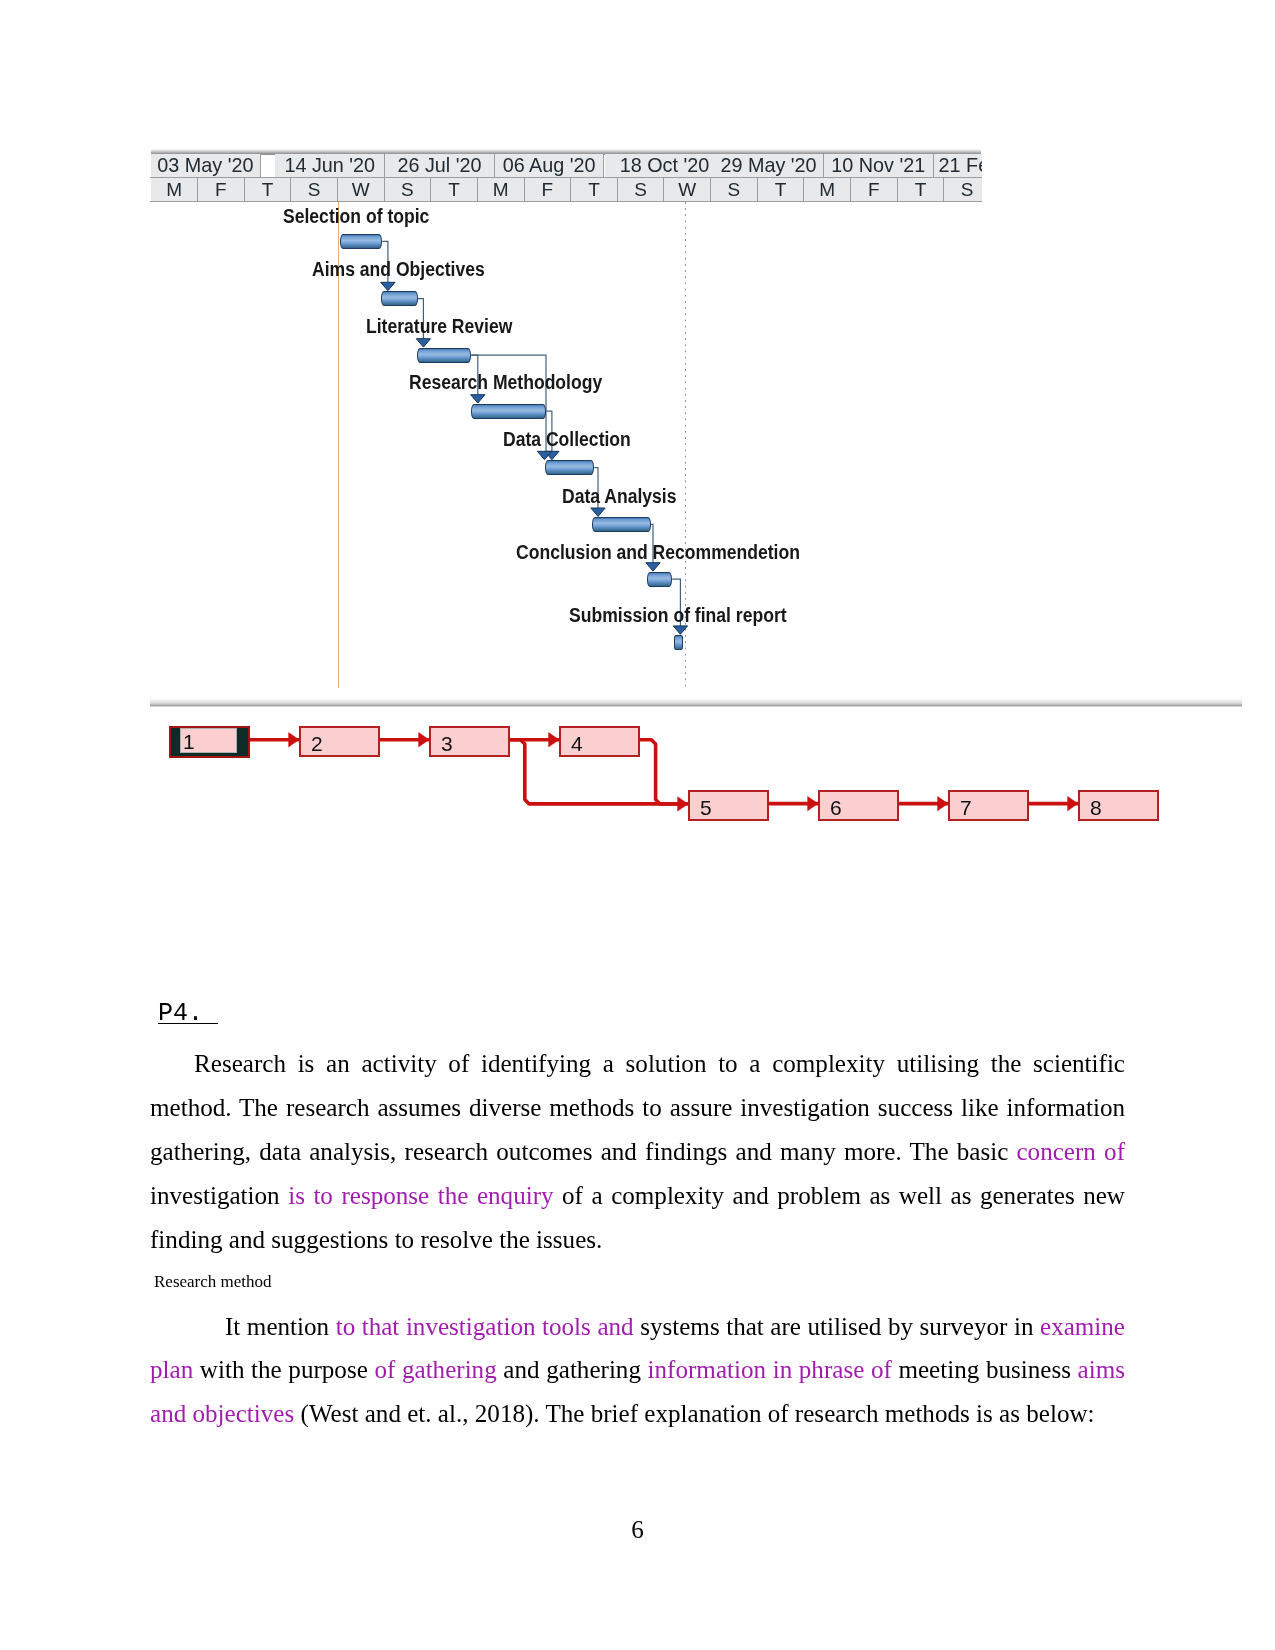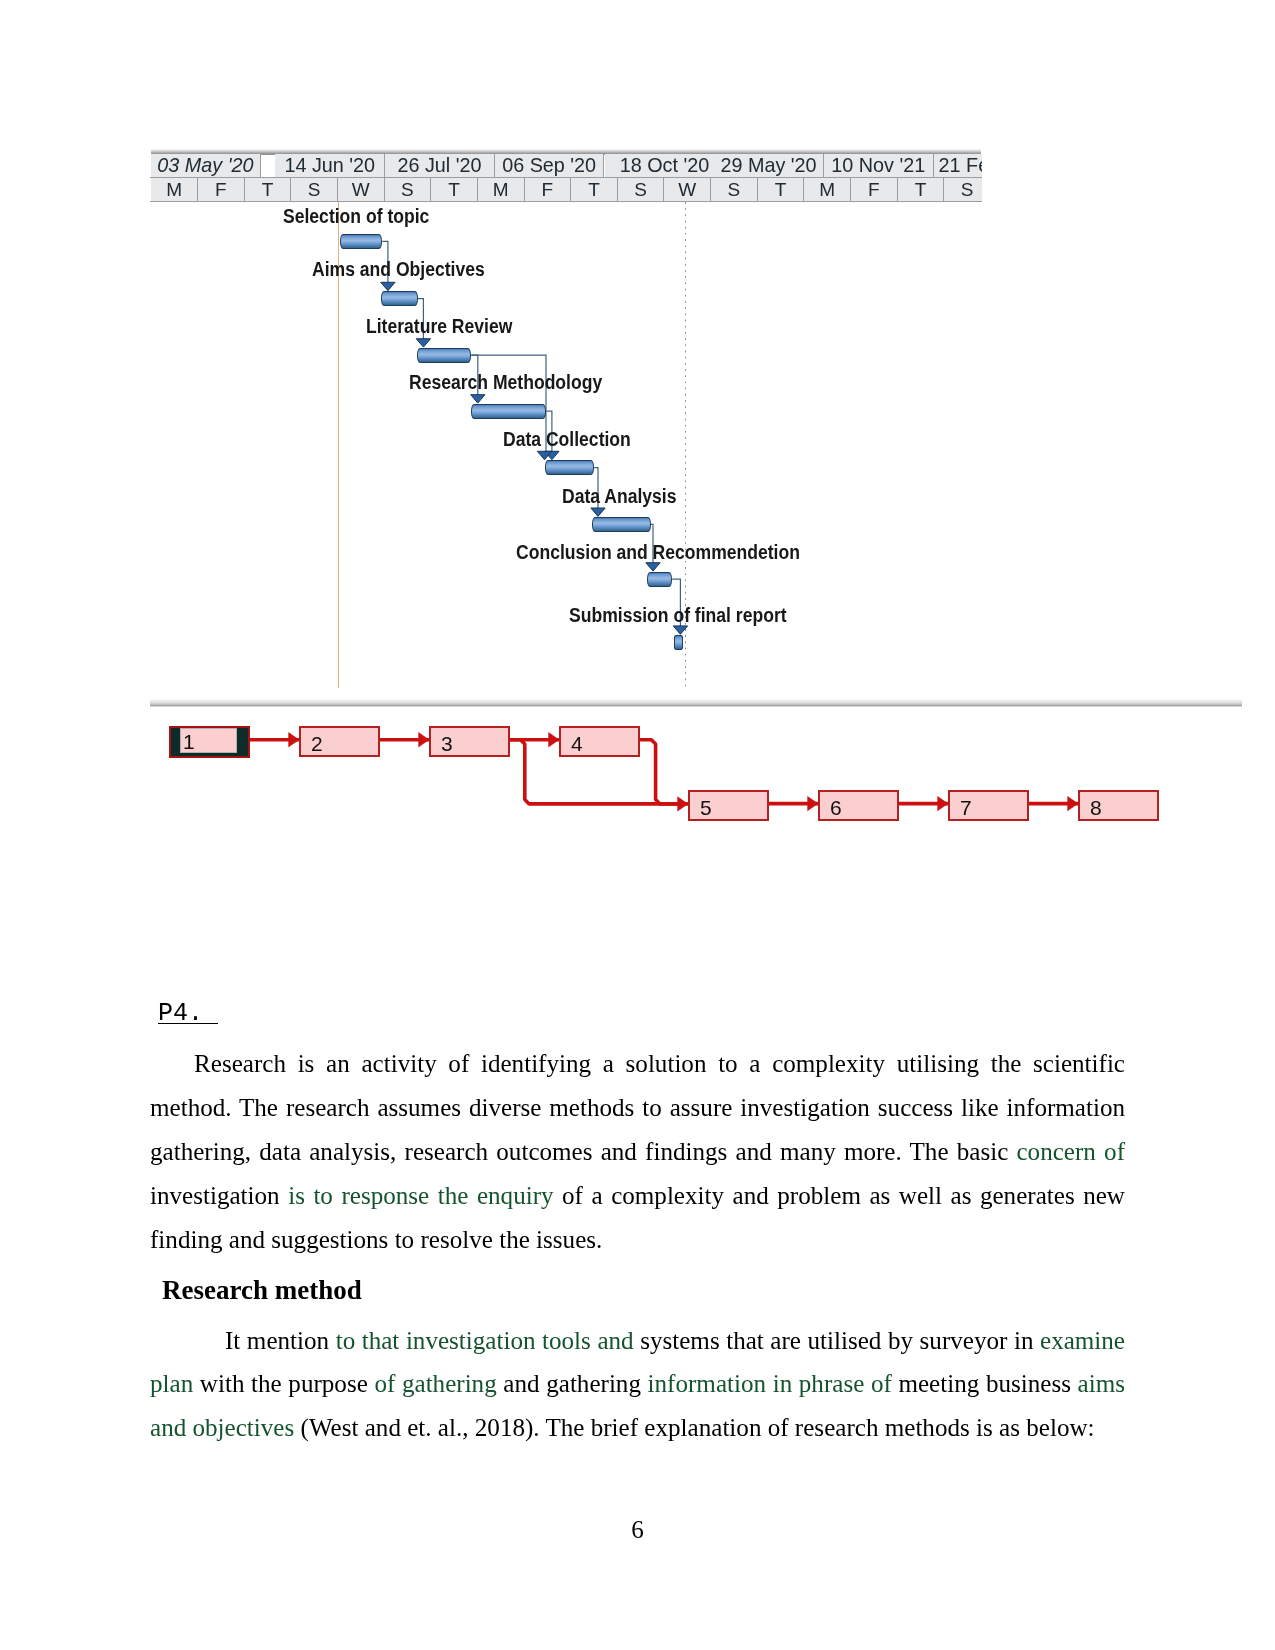--- a/index.html
+++ b/index.html
@@ -53,41 +53,41 @@
   
   #body-text{position:absolute;left:150px;top:960.6px;width:975px;}
   #heading-lo2{margin:0;font-family:"Liberation Serif",serif;font-weight:bold;
      font-size:29.4px;line-height:29.4px;padding-top:20px;}
   #sub-p4{margin:8px;font-size:25px;line-height:25.1px;padding-top:32px;font-family:Liberation Mono, monospace;}
   #sub-p4 span{text-decoration:underline;text-underline-offset:2.5px;
      text-decoration-thickness:1.4px;}
   .body-para{margin:0;font-size:25.1px;line-height:44.1px;text-align:justify;
      text-indent:44px;padding-top:8px;}
   #para-2{text-indent:75px;padding-top:0;line-height:43.6px;margin-top:6px;}
-  #heading-rm{margin:12px;font-size:27px;line-height:32.5px;font-weight:bold;padding-top:0;}
-  .red{color:#14532d;}
+  #heading-rm{margin:4px;font-size:17px;line-height:32.5px;font-weight:normal;padding-top:0;}
+  .red{color:#a21caf;}
   #page-number{position:absolute;left:0;top:1517px;width:1275px;text-align:center;
      font-size:25.1px;line-height:25.1px;font-family:"Liberation Serif",serif;}
 </style>
 </head>
 <body>
 
 <div class="page">
 
   <div id="gantt">
     <div id="gantt-header">
       <div class="ghdr-topbar"></div>
       <div class="ghdr-line" style="top:28px"></div>
       <div class="ghdr-line" style="top:51.5px"></div>
       <div id="ghdr-dates">
           <div class="ghdr-cell ghdr-date" style="left: 1.4px; width: 14.3px; justify-content: flex-end; padding-right: 2px;">0</div>
-          <div class="ghdr-cell ghdr-date" style="left: 1px; width: 109.7px; font-style: italic;">03 May '20</div>
+          <div class="ghdr-cell ghdr-date" style="left: 1px; width: 109.7px;">03 May '20</div>
           <div class="ghdr-cell ghdr-date" style="left: 125.4px; width: 109.7px;">14 Jun '20</div>
           <div class="ghdr-cell ghdr-date" style="left: 235.1px; width: 109.7px;">26 Jul '20</div>
-          <div class="ghdr-cell ghdr-date" style="left: 344.8px; width: 109.7px;">06 Sep '20</div>
+          <div class="ghdr-cell ghdr-date" style="left: 344.8px; width: 109.7px;">06 Aug '20</div>
           <div class="ghdr-cell ghdr-date" style="left: 454.5px; width: 121px;">18 Oct '20</div>
           <div class="ghdr-cell ghdr-date" style="left: 564.2px; width: 109.7px;">29 May '20</div>
           <div class="ghdr-cell ghdr-date" style="left: 673.9px; width: 109.7px;">10 Nov '21</div>
           <div class="ghdr-cell ghdr-date" style="left: 783.6px; width: 119.7px; justify-content: flex-start; padding-left: 5px;">21 Fe</div>
         </div>
       <div id="ghdr-days">
           <div class="ghdr-cell ghdr-day" style="left: 1.4px; width: 46.64px;">M</div>
           <div class="ghdr-cell ghdr-day" style="left: 48.04px; width: 46.64px;">F</div>
           <div class="ghdr-cell ghdr-day" style="left: 94.68px; width: 46.64px;">T</div>
           <div class="ghdr-cell ghdr-day" style="left: 141.32px; width: 46.64px;">S</div>

